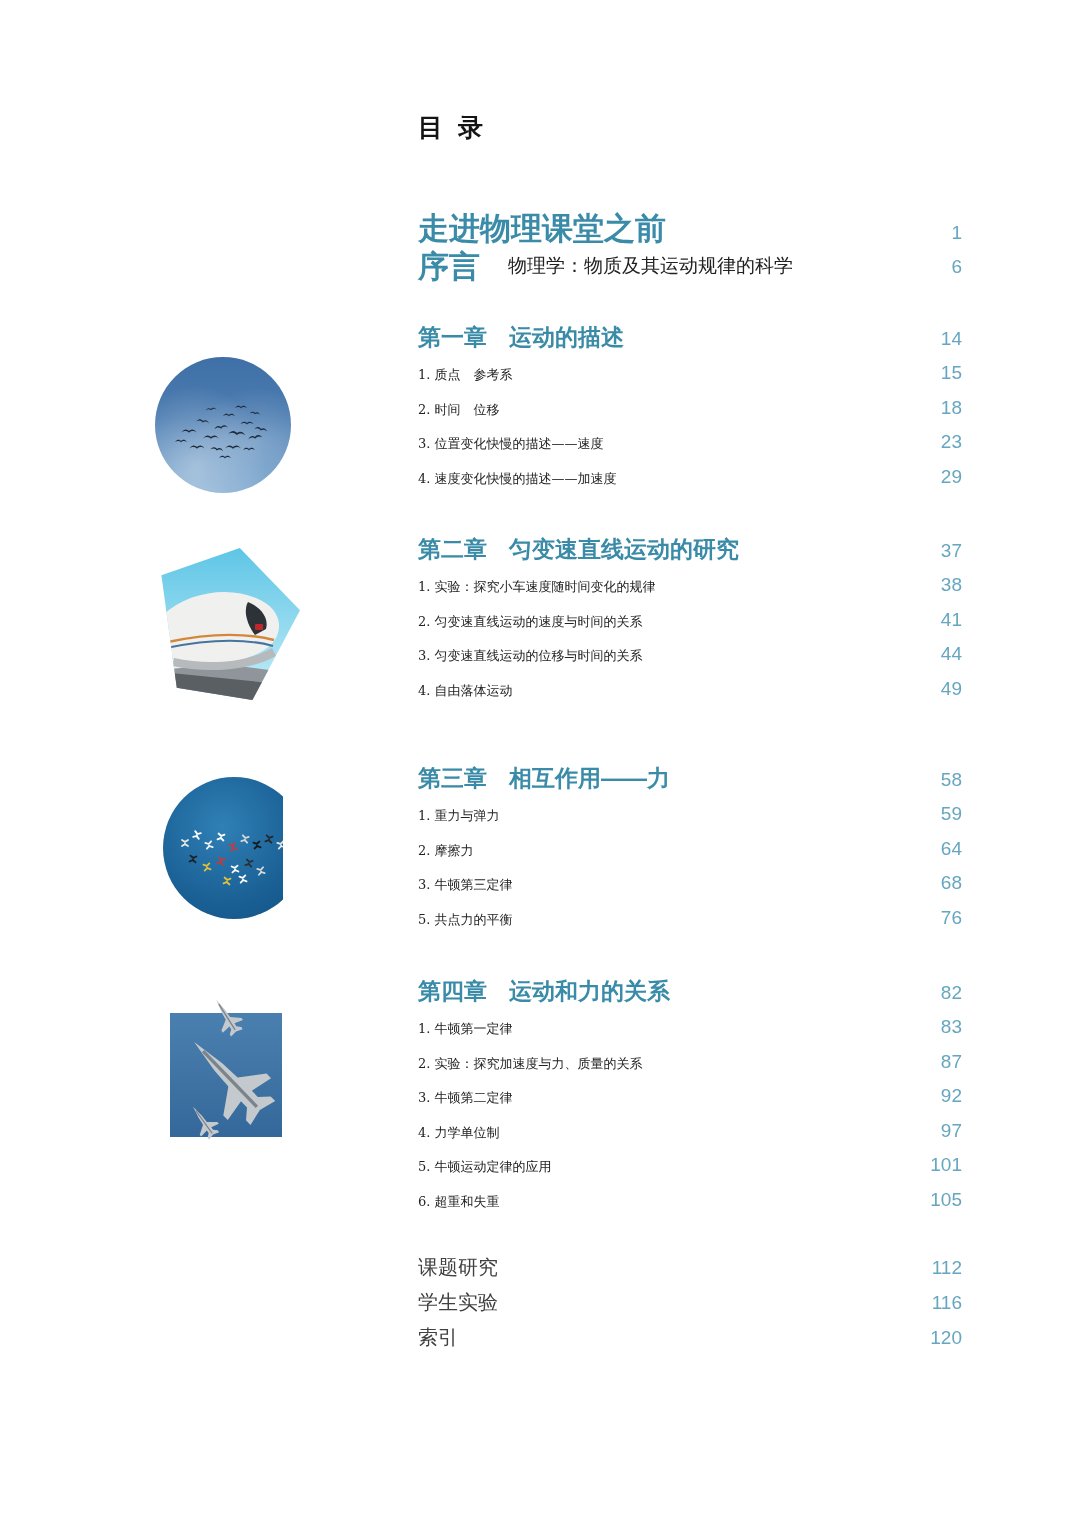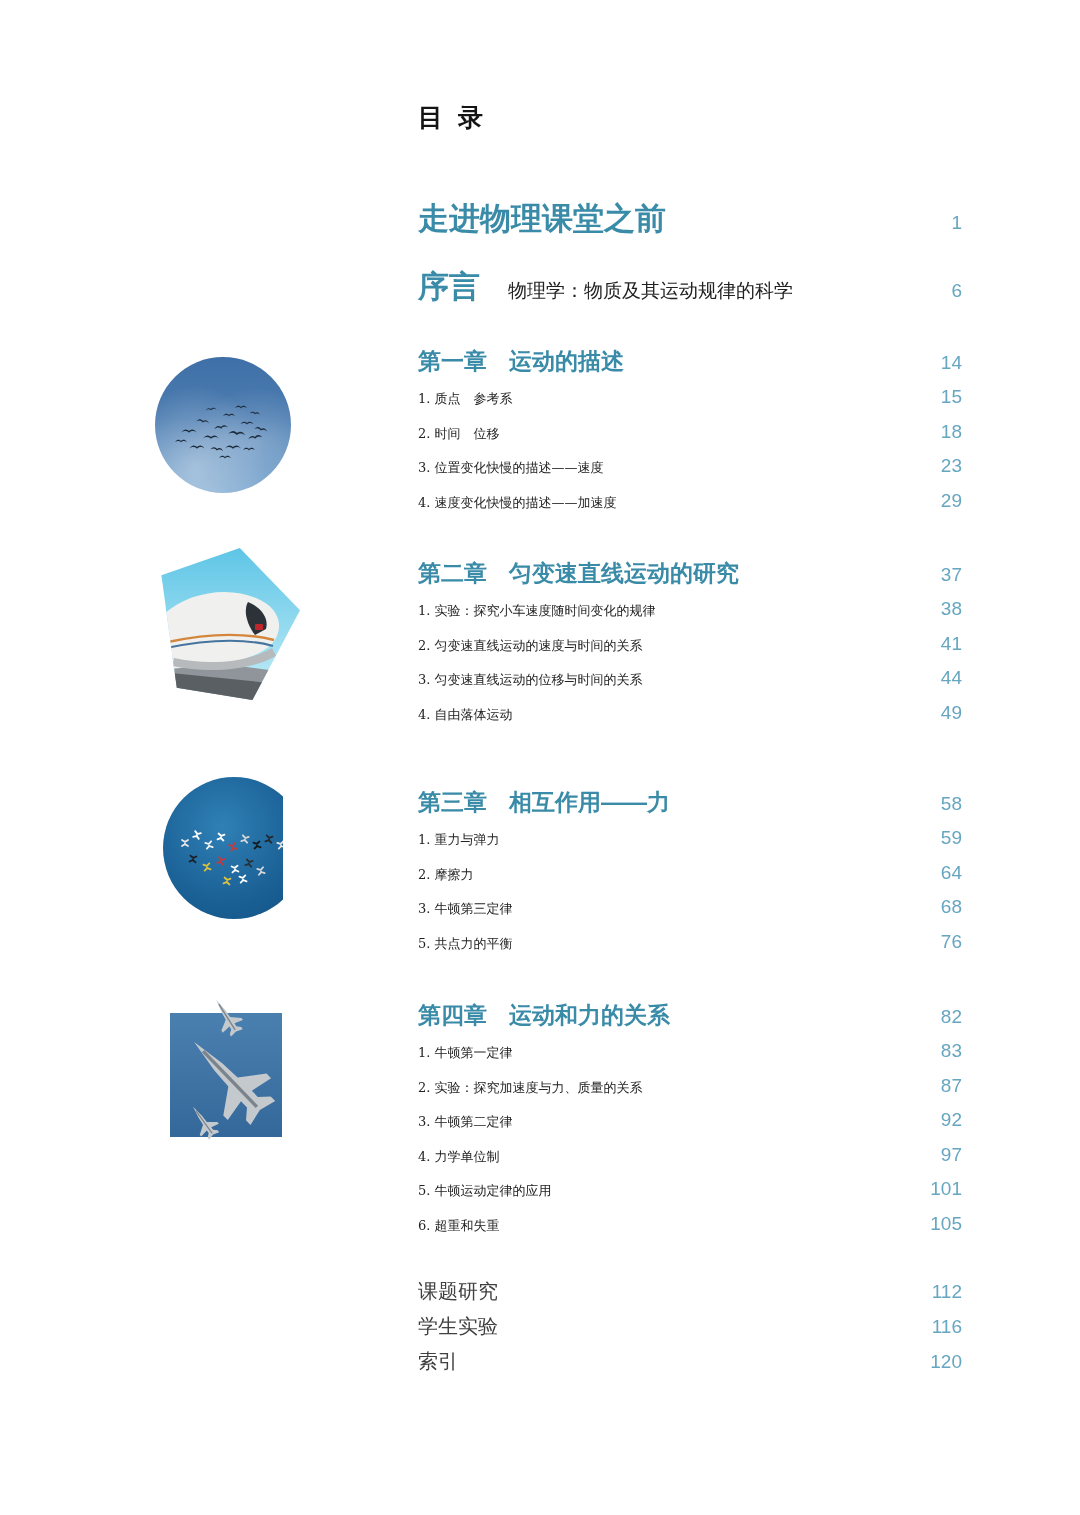--- a/index.html
+++ b/index.html
@@ -1,28 +1,28 @@
 <!DOCTYPE html>
 <html><head>
 <meta charset="utf-8">
 <style>
   html,body{margin:0;padding:0;}
   body{
     width:1080px;height:1515px;position:relative;background:#ffffff;
     font-family:"Liberation Sans",sans-serif;overflow:hidden;
   }
-  .main-col{position:absolute;left:418px;top:100px;width:544px;}
+  .main-col{position:absolute;left:418px;top:110px;width:544px;}
   .doc-title{font-size:25px;font-weight:bold;color:#141414;line-height:34px;letter-spacing:4px;}
   .row{display:flex;justify-content:space-between;align-items:baseline;}
   .page-num{font-size:19px;color:#66a6c0;font-family:"Liberation Sans",sans-serif;flex:none;}
   
   .front-row-1{margin-top:68px;line-height:34px;}
-  .front-row-2{margin-top:30px;line-height:34px;}
+  .front-row-2{line-height:34px;align-items:center;}
   .front-label{font-size:31px;font-weight:bold;color:#3a8ba8;flex:none;}
-  .front-sub{font-size:19px;color:#222;font-family:Liberation Serif, serif;margin-left:28px;flex:1;text-align:left;}
+  .front-sub{font-size:19px;color:#222;font-family:Liberation Mono, monospace;margin-left:28px;flex:1;text-align:left;}
   
   .chap-head{line-height:34px;}
   .chap-head .num{font-size:23px;font-weight:bold;color:#3a8ba8;}
   .chap-head .name{font-size:23px;font-weight:bold;color:#3a8ba8;margin-left:22px;}
   .ch1{margin-top:36px;}
   .ch2{margin-top:37px;}
   .ch3{margin-top:54px;}
   .ch4{margin-top:38px;}
   .sec-row{line-height:32.5px;}
   .sec-label{font-size:13px;color:#232323;font-family:"DejaVu Serif",serif;}

